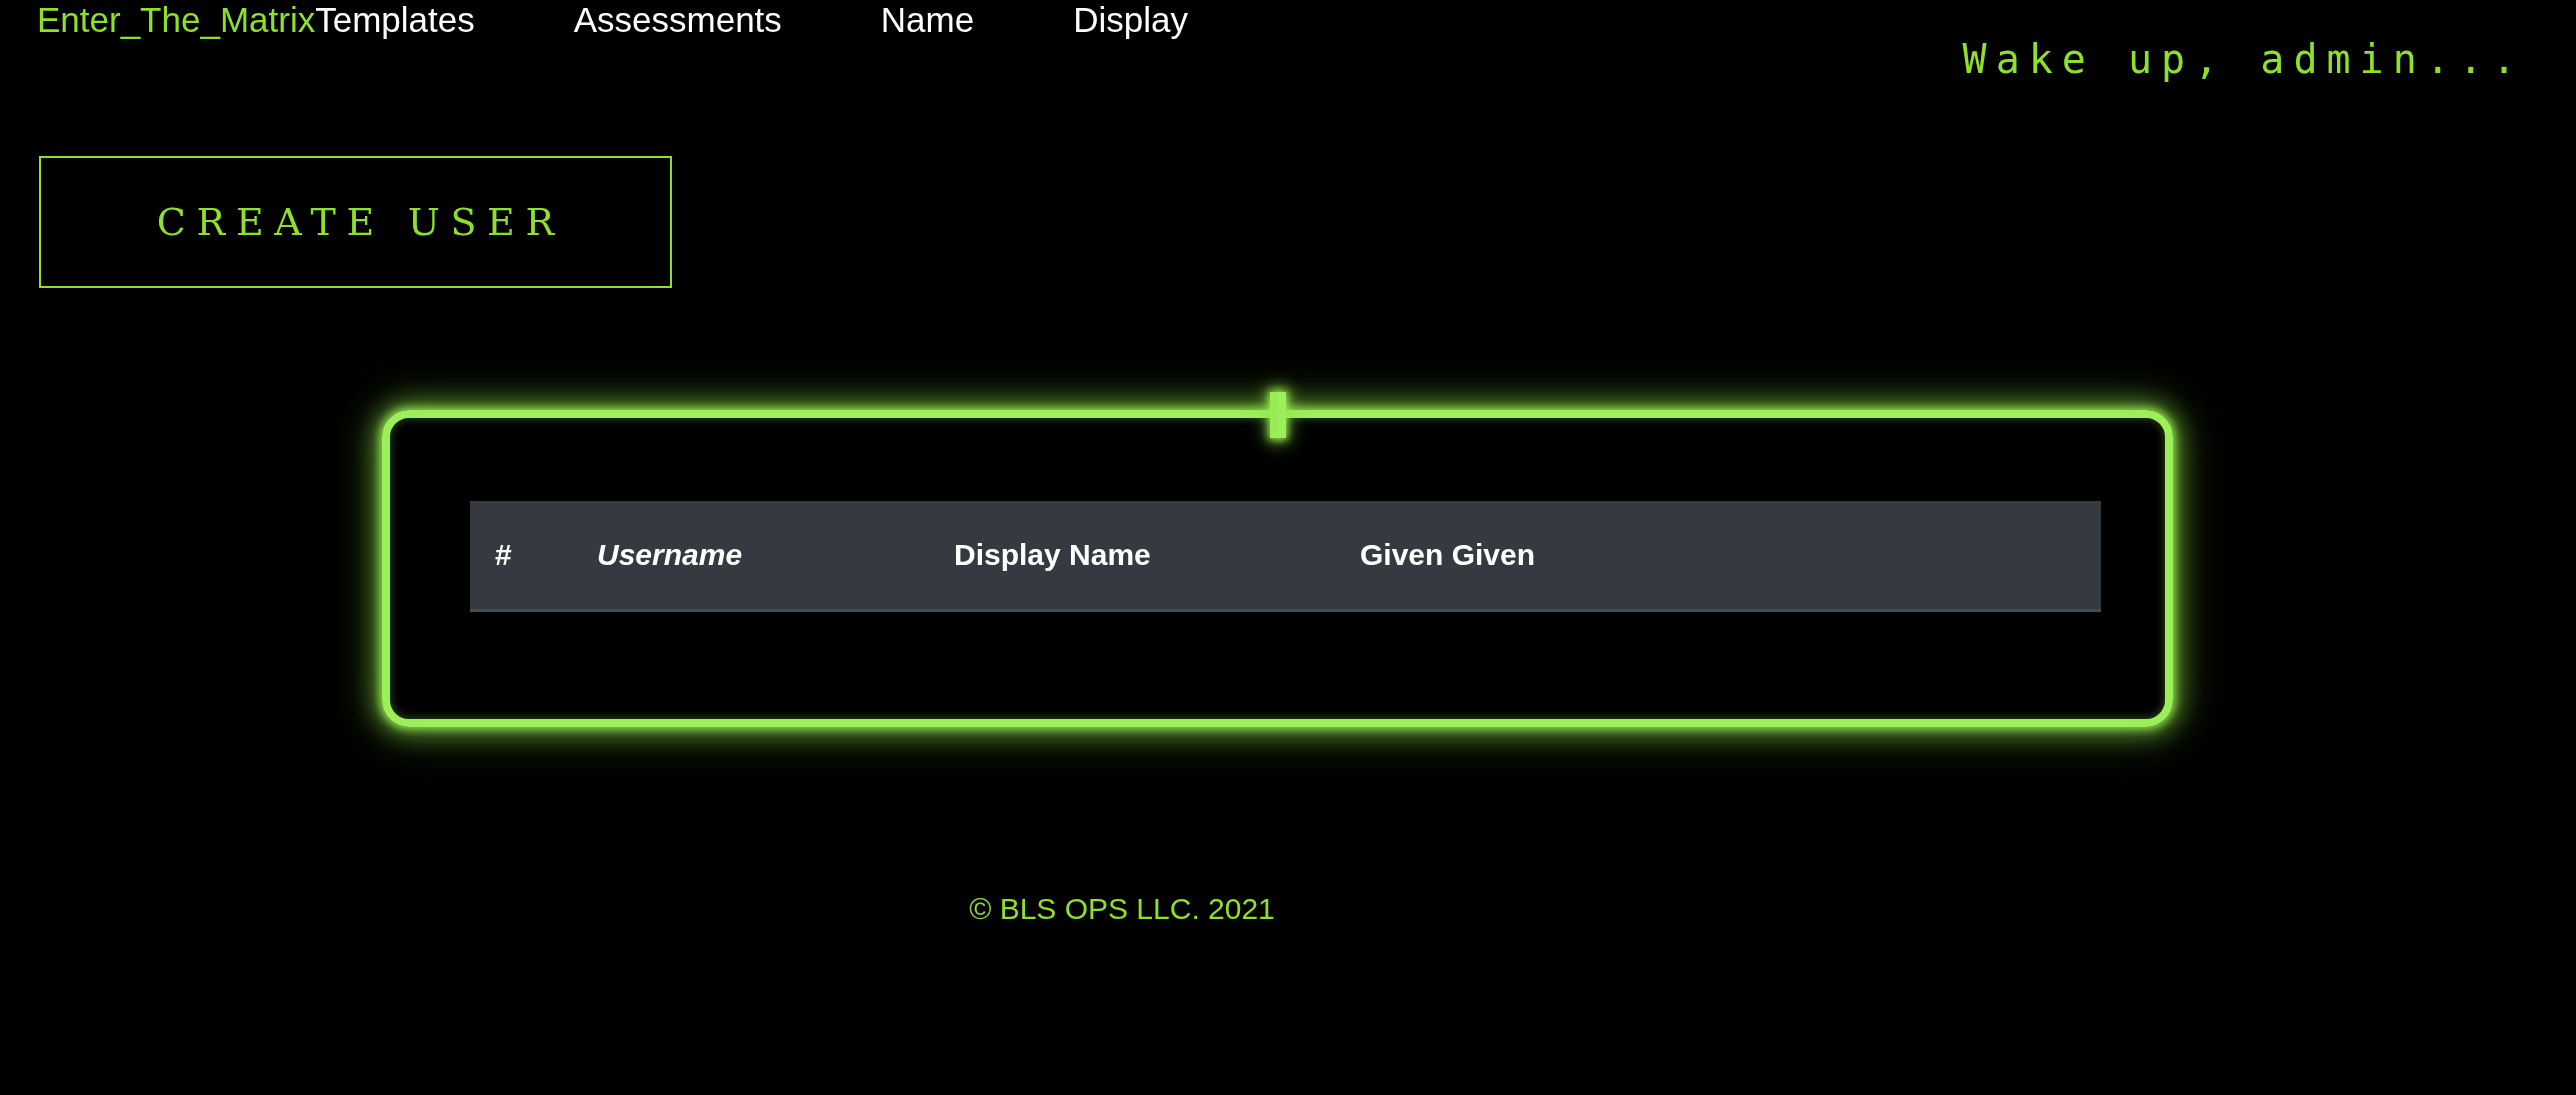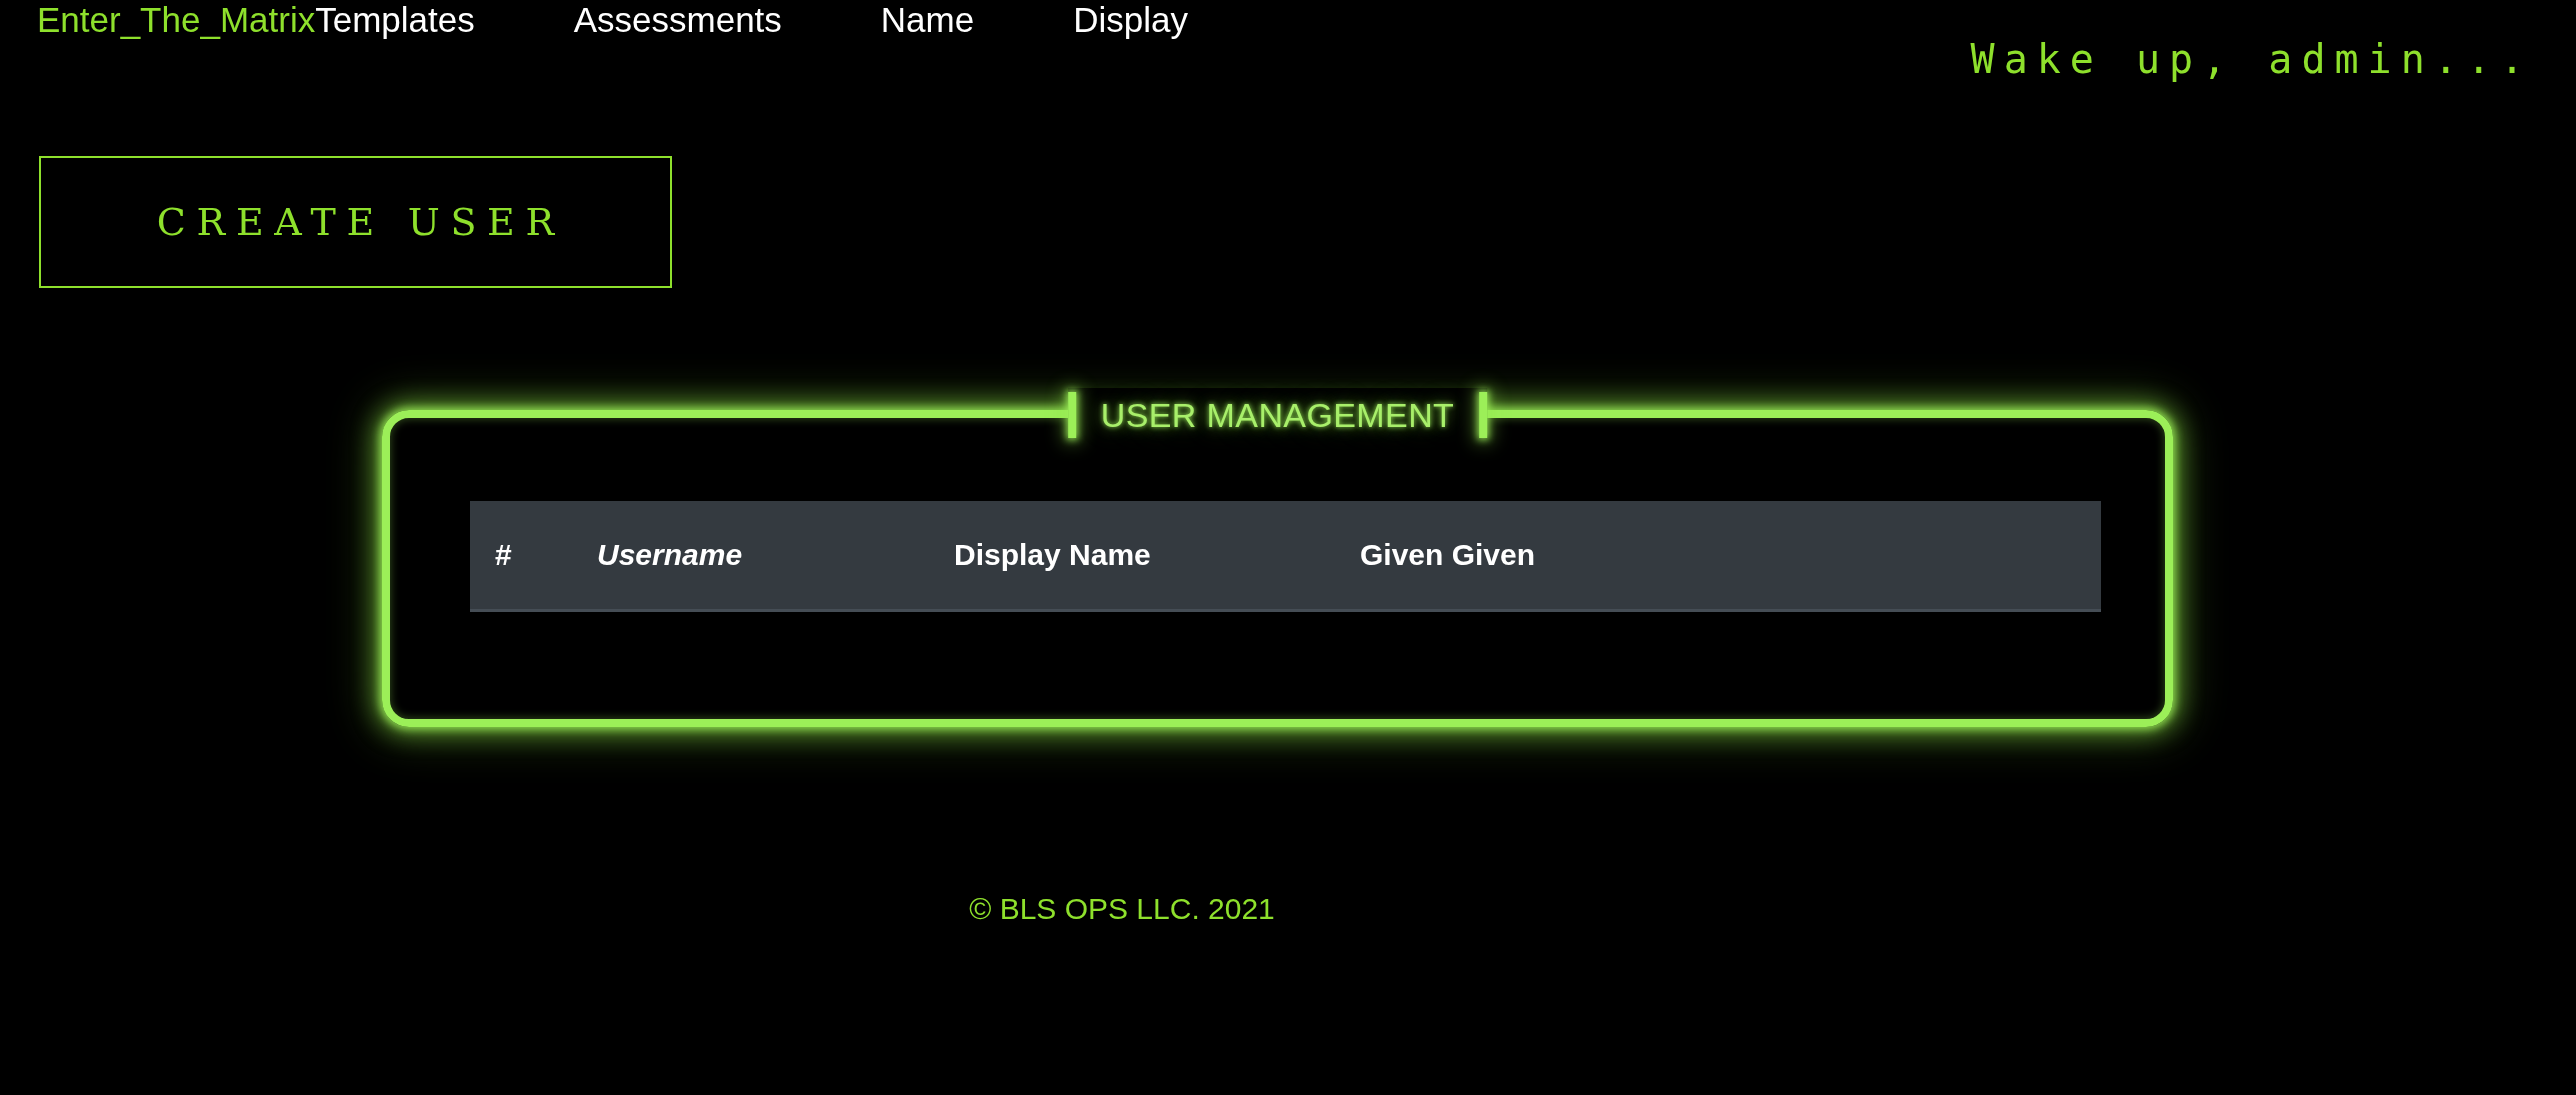--- a/index.html
+++ b/index.html
@@ -44,21 +44,21 @@
     color: #ffffff;
     font-size: 35px;
     font-weight: 400;
     white-space: nowrap;
     cursor: pointer;
     text-decoration: none;
     margin-right: 99px;
   }
   .nav-greeting {
     position: absolute;
-    right: 43px;
+    right: 51px;
     top: 50%;
     transform: translateY(-50%);
     color: #8ee02c;
     font-family: "DejaVu Sans Mono", "Liberation Mono", monospace;
     font-size: 40px;
     letter-spacing: 9px;
     white-space: nowrap;
     margin-left: 24px;
   }
 
@@ -193,21 +193,20 @@
   </div>
 
   <div class="nav-greeting">Wake up, admin...</div>
 </div>
 
 <button class="create-user-btn">CREATE USER</button>
 
 <fieldset class="panel">
   <div class="panel-legend">
     <span class="legend-cap"></span>
-    <span class="legend-text">USER MANAGEMENT</span>
     <span class="legend-cap"></span>
   </div>
 
   <div class="table-wrap">
     <table class="user-table">
       <thead>
         <tr>
           <th class="col-num">#</th>
           <th class="col-user">Username</th>
           <th class="col-disp">Display Name</th>

